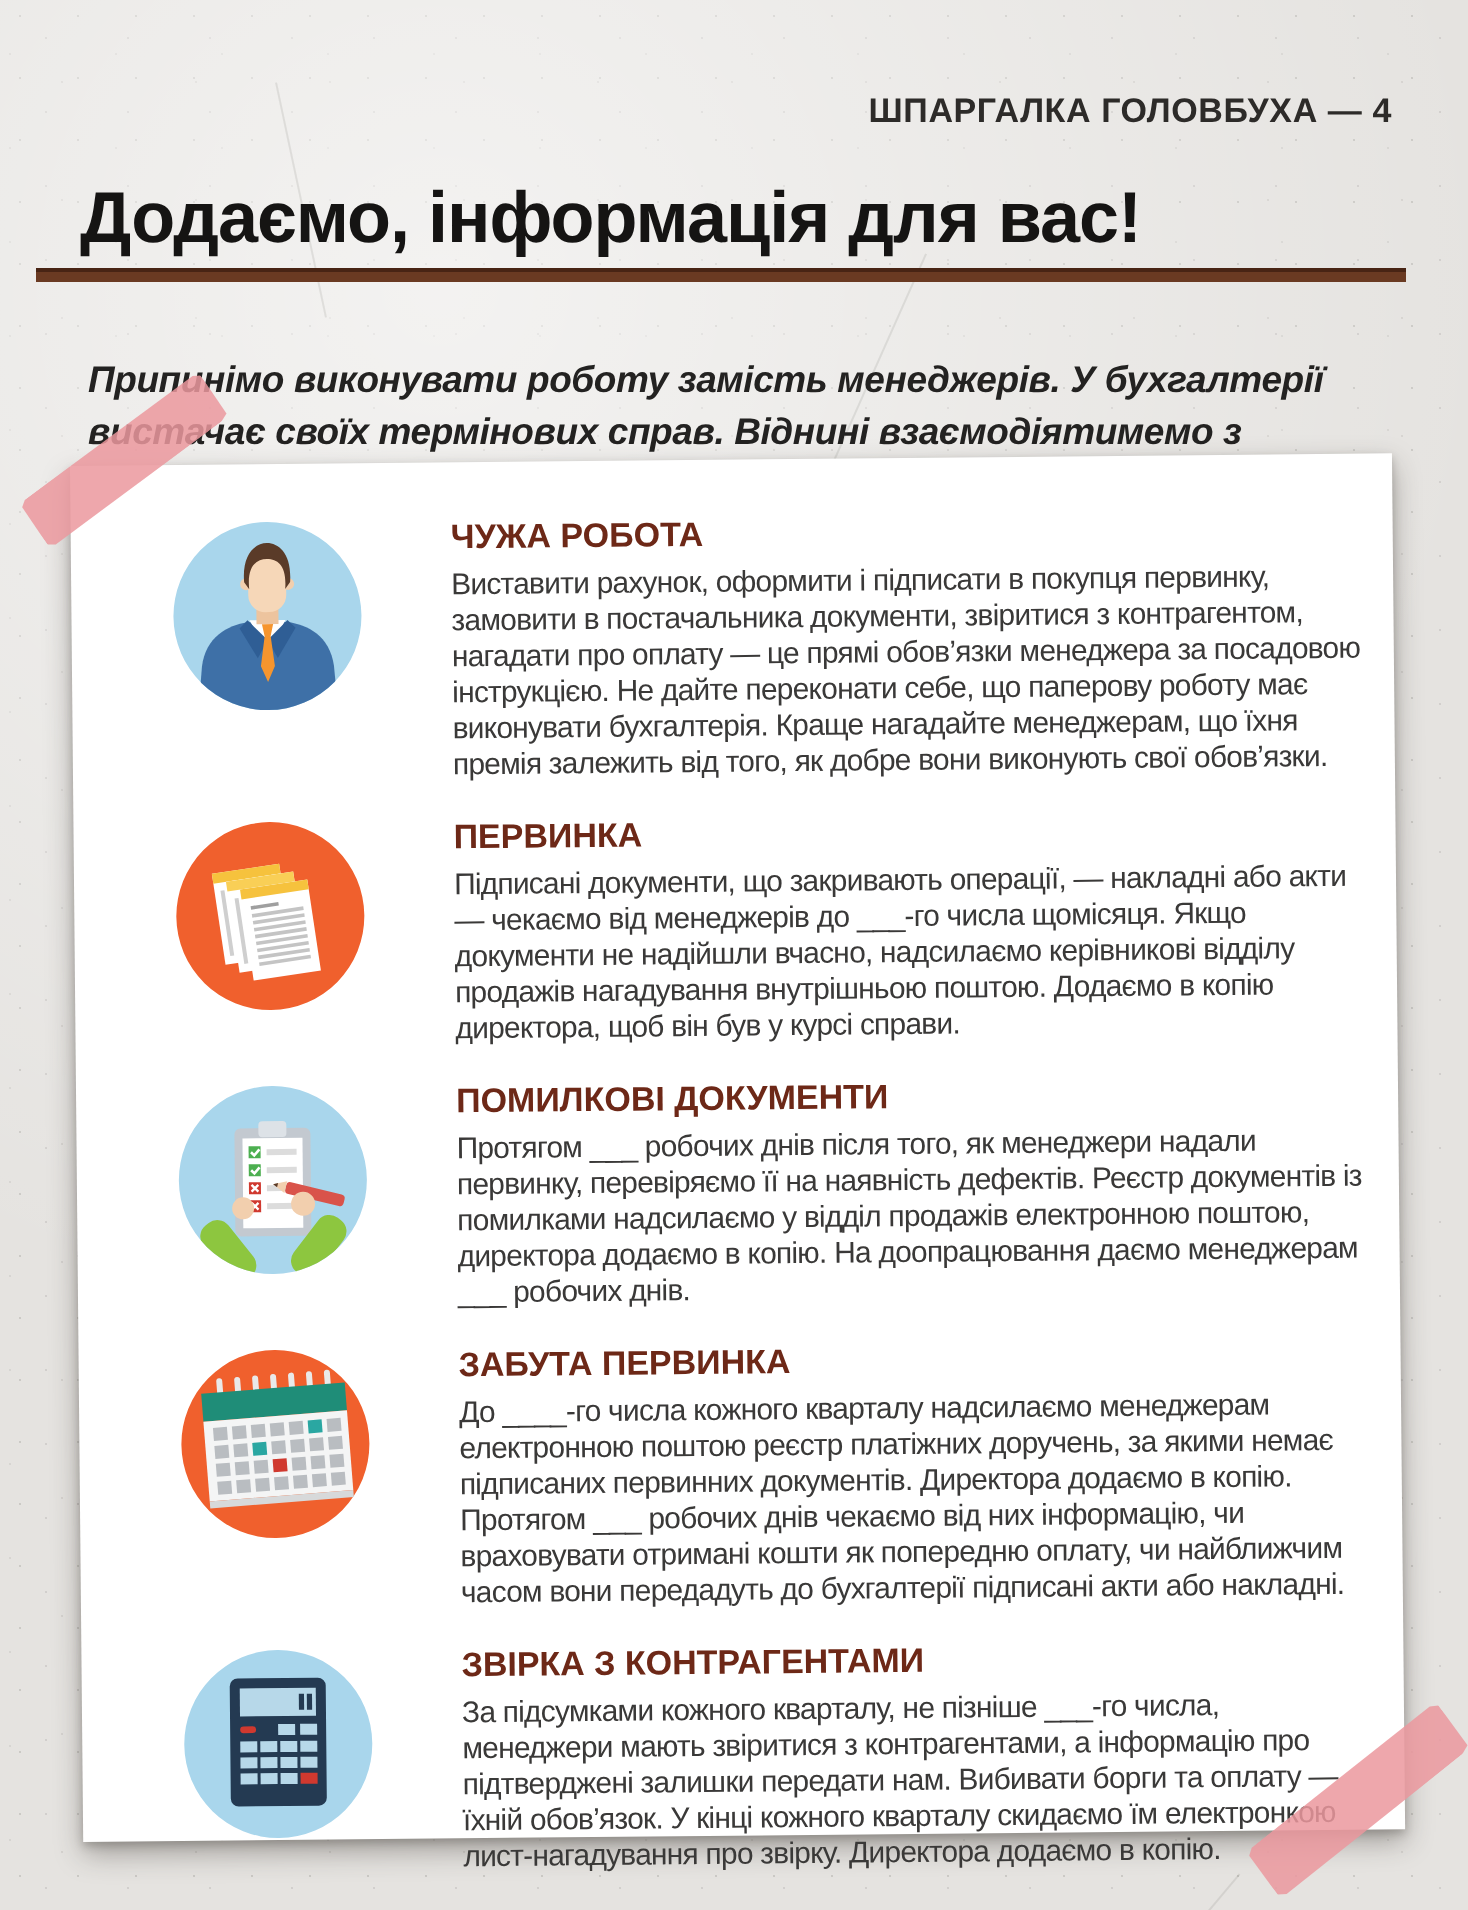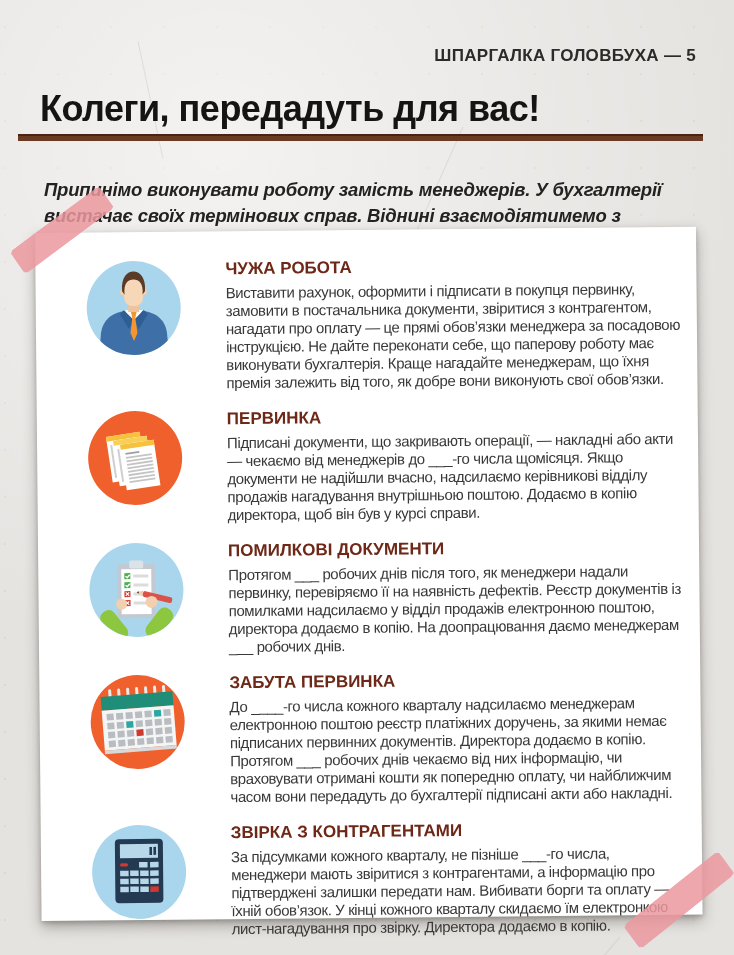--- a/index.html
+++ b/index.html
@@ -65,23 +65,23 @@
   .tape-br{top:885px;left:618px;width:122px;height:30px;transform:rotate(-39deg);}
 </style>
 </head>
 <body>
 
 <div class="crack" style="top:120px;left:430px;width:1px;height:160px;transform:rotate(24deg);"></div>
 <div class="crack" style="top:40px;left:150px;width:1px;height:120px;transform:rotate(-12deg);"></div>
 <div class="crack" style="top:900px;left:240px;width:200px;height:1px;transform:rotate(4deg);"></div>
 <div class="crack" style="top:930px;left:600px;width:1px;height:60px;transform:rotate(40deg);"></div>
 
-<div class="page-header">ШПАРГАЛКА ГОЛОВБУХА — 5</div>
-
-<h1 class="page-title" style="margin:0;">Колеги, передадуть для вас!</h1>
+<div class="page-header">ШПАРГАЛКА ГОЛОВБУХА — 4</div>
+
+<h1 class="page-title" style="margin:0;">Додаємо, інформація для вас!</h1>
 <div class="title-rule"></div>
 
 <p class="intro">Припинімо виконувати роботу замість менеджерів. У бухгалтерії вистачає своїх термінових справ. Віднині взаємодіятимемо з менеджерами так.</p>
 
 <div class="card">
 
   <section class="item">
     <div class="icon-wrap">
       <svg width="96" height="96" viewBox="0 0 96 96">
         <defs>

